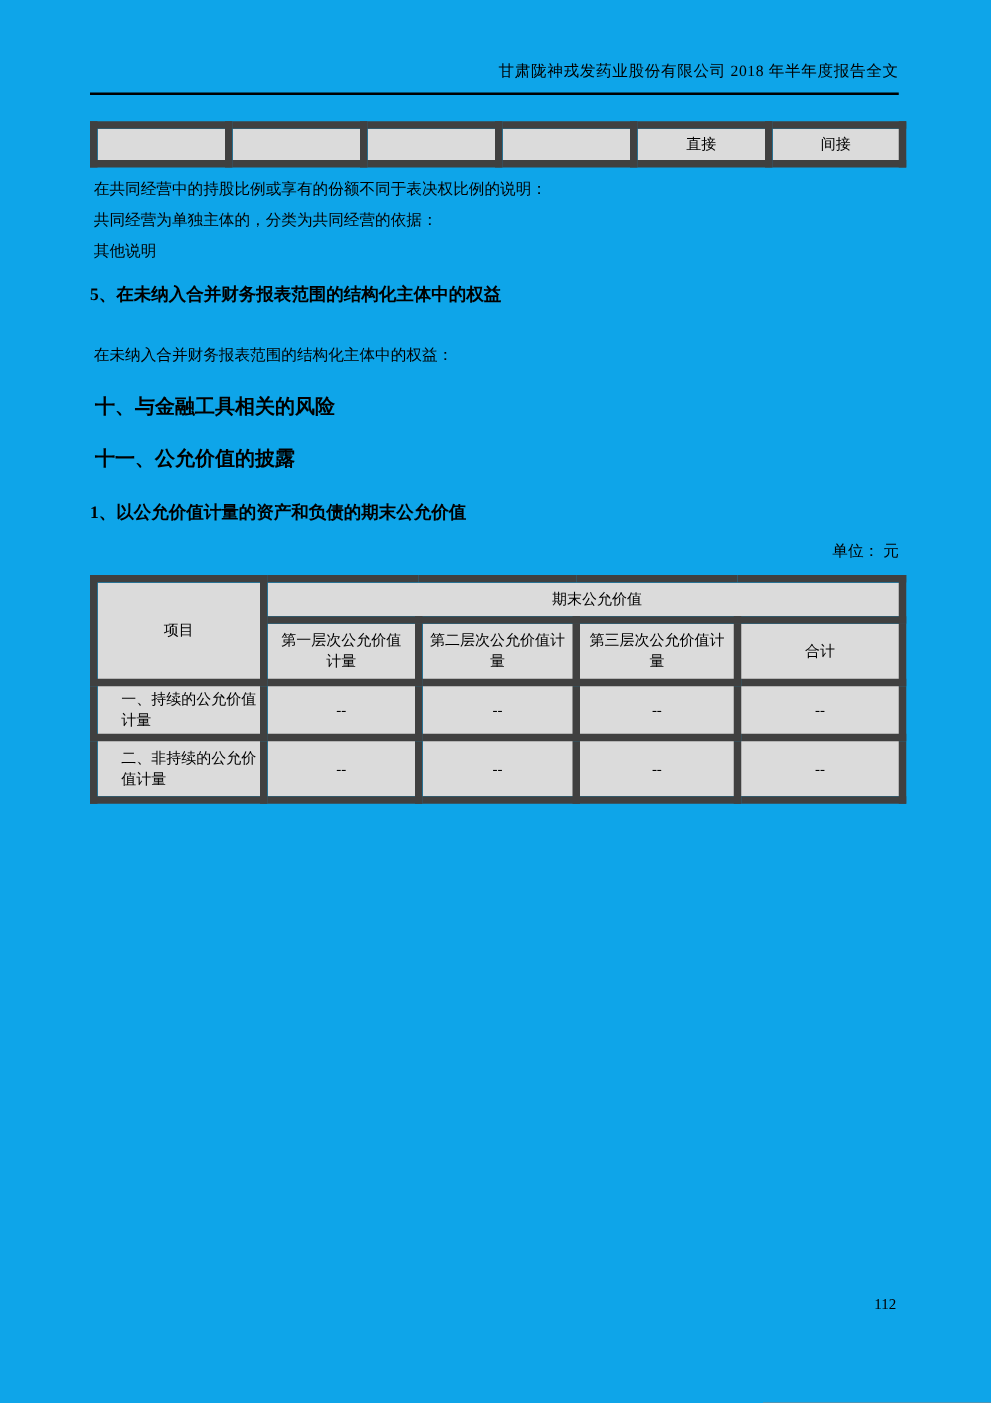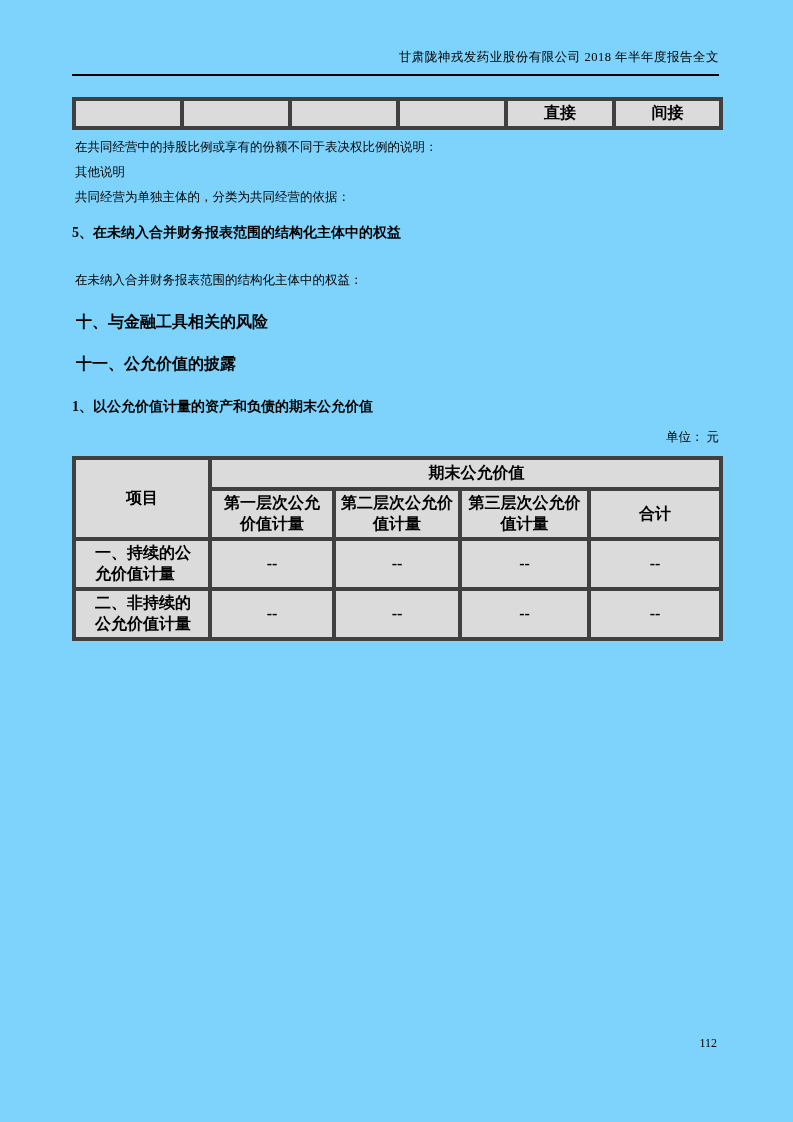--- a/index.html
+++ b/index.html
@@ -1,25 +1,25 @@
 <!DOCTYPE html>
 <html><head>
 <meta charset="utf-8">
 <style>
   html,body{margin:0;padding:0;background:#888;}
   .page{
-    width:793px;height:1122px;background:#7dd3fc;position:relative;
+    width:793px;height:1122px;background:#0ea5e9;position:relative;
     margin:0 auto;font-family:"Liberation Serif","DejaVu Serif",serif;
     color:#000;overflow:hidden;
   }
   .content{position:absolute;left:72px;top:0;width:647px;}
   .doc-header{padding-top:50px;text-align:right;font-size:12.5px;line-height:15px;letter-spacing:0.5px;}
   .header-rule{border-bottom:2px solid #000;margin-top:9px;}
   table{border-collapse:collapse;table-layout:fixed;width:647px;}
-  td,th{border:4px solid #404040;background:#dbdbdb;font-size:16px;font-weight:bold;
+  td,th{border:6px solid #404040;background:#dbdbdb;font-size:12px;font-weight:normal;
         padding:2px;overflow:hidden;}
   .tbl-cont{margin-top:21px;border:2px solid #000;border-top-width:1px;}
   .tbl-cont td{height:21px;text-align:center;}
   .para{font-size:12.5px;line-height:25px;margin:0;padding-left:3px;}
   .para.first{margin-top:5px;}
   .h-num{font-size:14px;font-weight:bold;margin:0;line-height:20px;}
   .h-chap{font-size:16px;font-weight:bold;margin:4px;line-height:22px;}
   .mt-h5{margin-top:13px;}
   .mt-p4{margin-top:25px;}
   .mt-h6{margin-top:15px;}
@@ -62,22 +62,22 @@
           <td></td>
           <td></td>
           <td></td>
           <td>直接</td>
           <td>间接</td>
         </tr>
       </tbody>
     </table>
 
     <p class="para first">在共同经营中的持股比例或享有的份额不同于表决权比例的说明：</p>
+    <p class="para">共同经营为单独主体的，分类为共同经营的依据：</p>
     <p class="para">其他说明</p>
-    <p class="para">共同经营为单独主体的，分类为共同经营的依据：</p>
 
     <h3 class="h-num mt-h5">5、在未纳入合并财务报表范围的结构化主体中的权益</h3>
 
     <p class="para mt-p4">在未纳入合并财务报表范围的结构化主体中的权益：</p>
 
 
     <h2 class="h-chap mt-h10">十、与金融工具相关的风险</h2>
 
     <h2 class="h-chap mt-h11">十一、公允价值的披露</h2>
 

